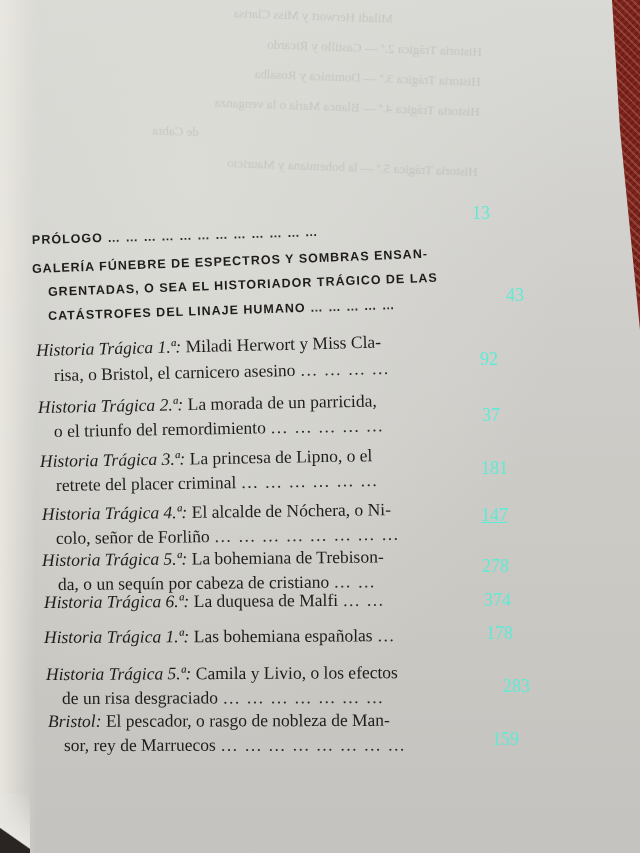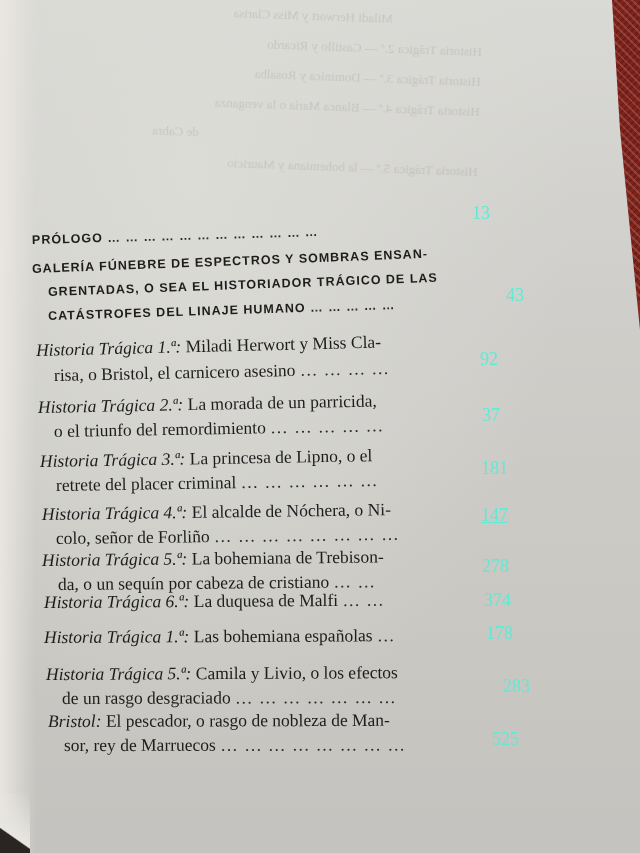--- a/index.html
+++ b/index.html
@@ -151,30 +151,30 @@
       <span class="leader">…</span>
     </div>
     <div class="pg" style="left:486px;top:623px;">178</div>
   </div>
 
   <div class="entry">
     <div class="line" style="left:46px;top:664px;transform:rotate(-0.3deg);transform-origin:left;">
       <span class="ital">Historia Trágica 5.ª:</span><span> Camila y Livio, o los efectos</span>
     </div>
     <div class="line" style="left:62px;top:688px;transform:rotate(-0.2deg);transform-origin:left;">
-      <span>de un rasgo desgraciado</span>
+      <span>de un risa desgraciado</span>
       <span class="leader">… … … … … … …</span>
     </div>
     <div class="pg" style="left:503px;top:676px;">283</div>
   </div>
 
   <div class="entry">
     <div class="line" style="left:48px;top:711px;transform:rotate(-0.2deg);transform-origin:left;">
       <span class="ital">Bristol:</span><span> El pescador, o rasgo de nobleza de Man-</span>
     </div>
     <div class="line" style="left:64px;top:735px;transform:rotate(-0.1deg);transform-origin:left;">
       <span>sor, rey de Marruecos</span>
       <span class="leader">… … … … … … … …</span>
     </div>
-    <div class="pg" style="left:492px;top:729px;">525</div>
+    <div class="pg" style="left:492px;top:729px;">159</div>
   </div>
 
 </div>
 
 </body></html>

